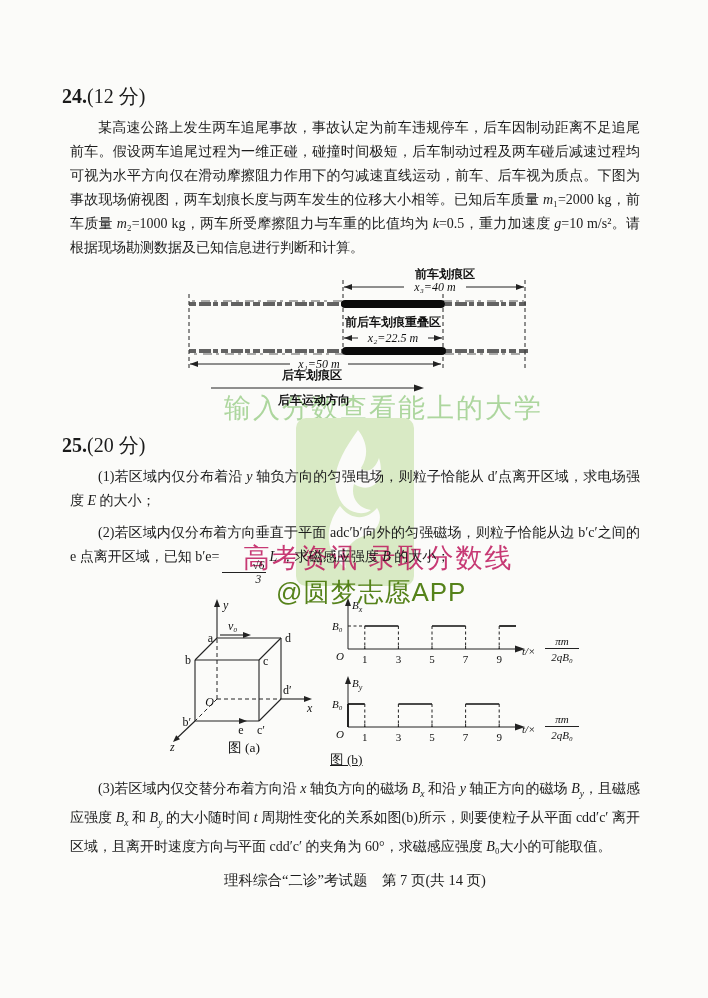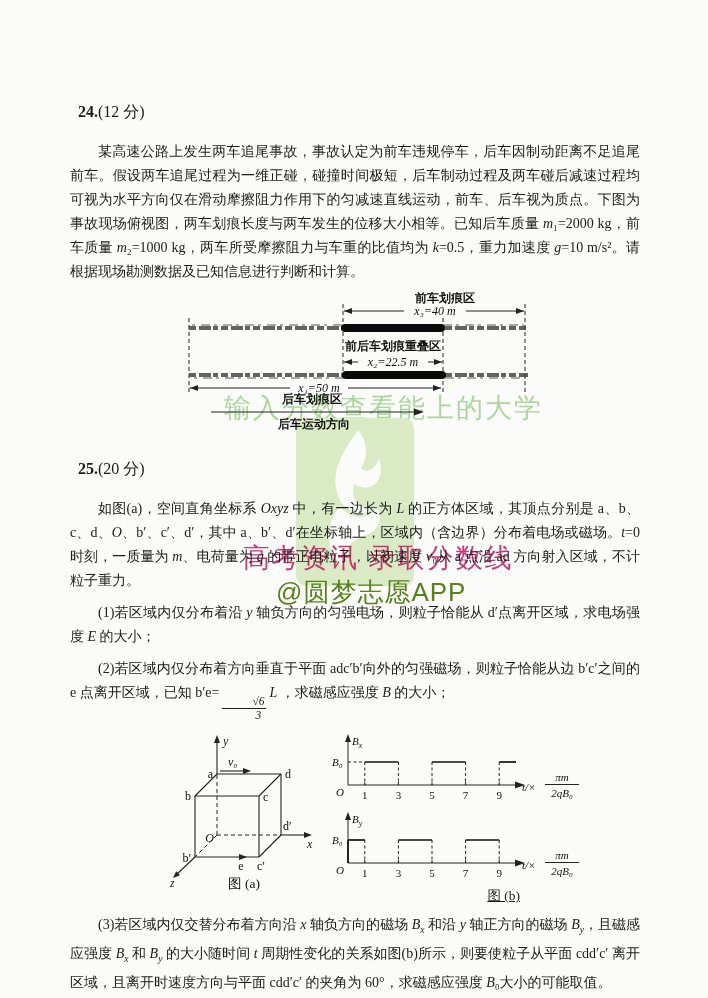--- a/index.html
+++ b/index.html
@@ -10,21 +10,21 @@
   
   .wm-layer{position:absolute;inset:0;z-index:0;pointer-events:none;}
   .wm-text{position:absolute;font-family:"Liberation Sans","DejaVu Sans",sans-serif;white-space:nowrap;}
   .wm1{left:224px;top:390px;font-size:27px;letter-spacing:2px;color:#a5d395;opacity:.9;}
   .wm2{left:243px;top:540px;font-size:27px;letter-spacing:2px;color:#be185d;opacity:.85;}
   .wm3{left:276px;top:575px;font-size:26px;letter-spacing:1px;color:#4d7c0f;opacity:.95;}
   .wm-logo{position:absolute;left:296px;top:418px;}
 
   
   .content{position:relative;z-index:1;padding:84px 60px 0 62px;}
-  .q-head{margin:16px;font-size:16px;line-height:24px;}
+  .q-head{margin:0;font-size:20px;line-height:24px;}
   .q-head b{font-weight:bold;}
   p.para,p.item{margin:8px;font-size:14px;line-height:24px;text-align:justify;text-indent:2em;}
   i{font-style:italic;}
   sub{font-size:.68em;}
   .frac{display:inline-flex;flex-direction:column;vertical-align:-8px;text-align:center;
         line-height:1.1;font-size:.82em;margin:0 3px;font-style:italic;}
   .frac .num{border-bottom:1px solid #222;padding:0 2px;}
   .frac .den{padding:0 2px;}
 
   
@@ -37,21 +37,21 @@
   .smark{stroke:#3c3c3c;stroke-width:4;stroke-dasharray:7 3 12 2 5 3;opacity:.8;fill:none;}
   .smark2{stroke:#666;stroke-width:2;stroke-dasharray:3 6 9 4;opacity:.55;fill:none;}
   .soverlap{stroke:#0a0a0a;stroke-width:8;stroke-linecap:round;fill:none;}
   .sbg{fill:#fbfbf9;stroke:none;}
 
   
   .figures-row{position:relative;height:176px;margin-top:2px;}
   .fig-a{position:absolute;left:100px;top:0;}
   .fig-b{position:absolute;left:268px;top:0;}
   .fig-b svg{display:block;}
-  .fig-caption{width:190px;text-align:right;font-size:13.5px;margin-top:2px;text-decoration:underline;}
+  .fig-caption{width:190px;text-align:left;font-size:13.5px;margin-top:2px;text-decoration:underline;}
 
   
   .cx{stroke:#222;stroke-width:1.1;fill:none;}
   .cdash{stroke:#222;stroke-width:1;stroke-dasharray:4 3;fill:none;}
   .caf{fill:#222;stroke:none;}
   .clbl{font-size:12px;fill:#111;}
   .cit{font-style:italic;}
   .cmid{text-anchor:middle;}
   .cend{text-anchor:end;}
   .ccap{font-size:13.5px;text-anchor:middle;fill:#111;}
@@ -132,21 +132,20 @@
 
         <text class="scn" x="158" y="111">后车划痕区</text>
 
         <line class="sdim" x1="57" y1="120" x2="262" y2="120"></line>
         <polygon class="saf" points="270,120 260,116.5 260,123.5"></polygon>
         <text class="scn" x="160" y="136">后车运动方向</text>
       </svg>
     </div>
 
     <p class="q-head"><b>25.</b><span>(20 分)</span></p>
-    <p class="para">如图(a)，空间直角坐标系 <i>Oxyz</i> 中，有一边长为 <i>L</i> 的正方体区域，其顶点分别是 a、b、c、d、<i>O</i>、b′、c′、d′，其中 a、b′、d′在坐标轴上，区域内（含边界）分布着电场或磁场。<i>t</i>=0 时刻，一质量为 <i>m</i>、电荷量为 <i>q</i> 的带正电粒子，以初速度 <i>v</i>₀从 a 点沿 ad 方向射入区域，不计粒子重力。</p>
     <p class="item">(1)若区域内仅分布着沿 <i>y</i> 轴负方向的匀强电场，则粒子恰能从 d′点离开区域，求电场强度 <i>E</i> 的大小；</p>
     <p class="item">(2)若区域内仅分布着方向垂直于平面 adc′b′向外的匀强磁场，则粒子恰能从边 b′c′之间的 e 点离开区域，已知 b′e=<span class="frac">
           <span class="num">√6</span>
           <span class="den">3</span>
         </span><i>L</i> ，求磁感应强度 <i>B</i> 的大小；</p>
 
     <div class="figures-row">
 
       <div class="fig-a">
         <svg width="160" height="162" viewBox="0 0 160 162">

